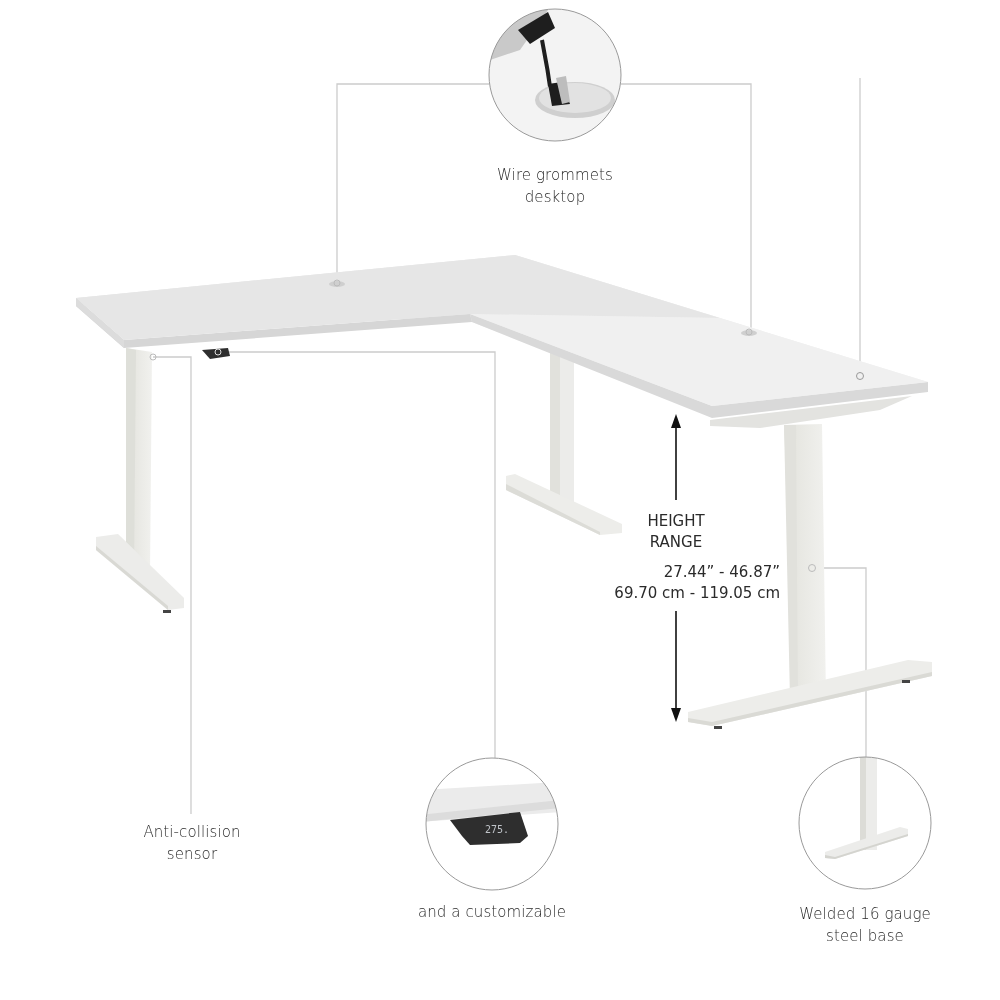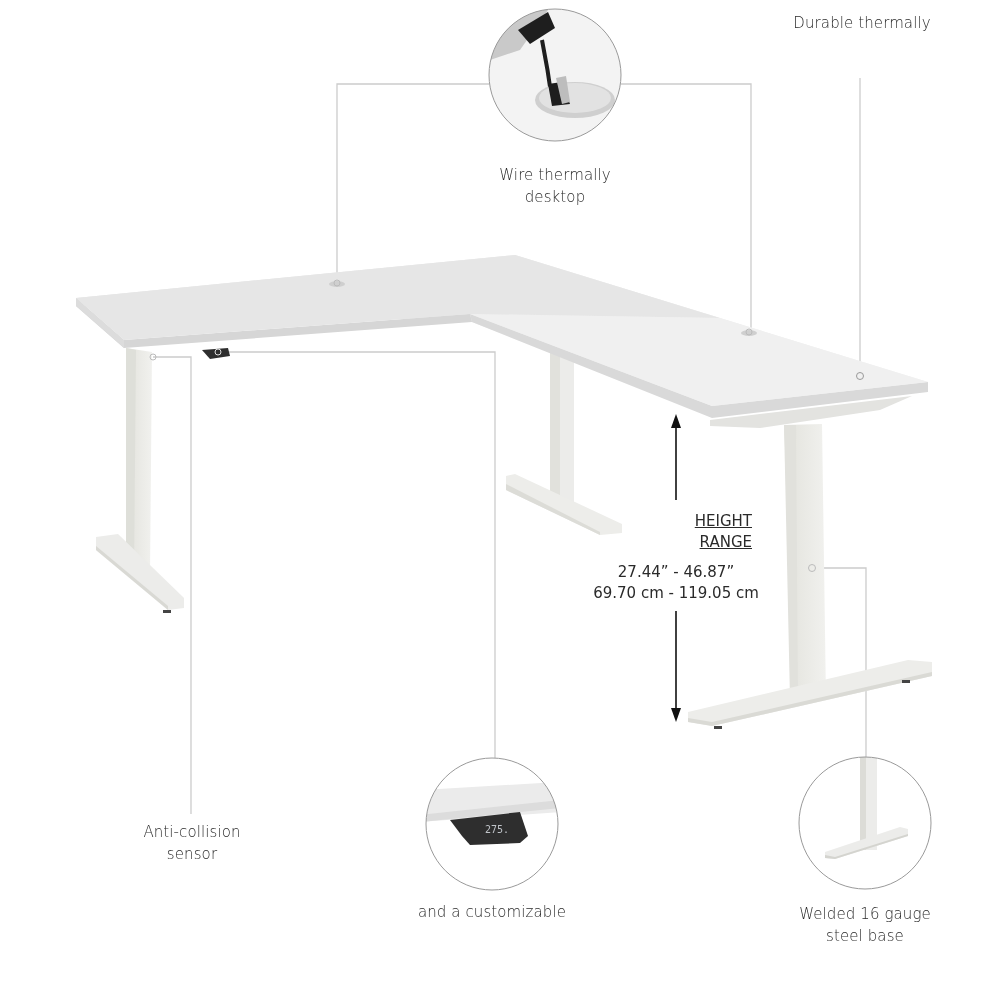--- a/index.html
+++ b/index.html
@@ -2,23 +2,23 @@
 <html><head>
 <meta charset="utf-8">
 <style>
   html, body { margin:0; padding:0; background:#ffffff; }
   body { width:1000px; height:1000px; position:relative; overflow:hidden;
          font-family:"Liberation Sans", sans-serif; color:#222; }
   #scene { position:absolute; left:0; top:0; width:1000px; height:1000px; }
   .label { position:absolute; text-align:center; font-size:15px; line-height:22px;
            color:#2a2a2a; font-family:"DejaVu Sans", sans-serif; font-weight:300; letter-spacing:0.1px; }
   .label span { display:block; }
-  .hr-title { position:absolute; left:600px; top:511px; width:152px; text-align:right;
-              font-size:15px; line-height:21px; font-family:"DejaVu Sans", sans-serif; color:#2a2a2a;text-decoration:underline; }
-  .hr-vals { position:absolute; left:572px; top:562px; width:208px; text-align:center;
+  .hr-title { position:absolute; left:600px; top:511px; width:152px; text-align:center;
+              font-size:15px; line-height:21px; font-family:"DejaVu Sans", sans-serif; color:#2a2a2a; }
+  .hr-vals { position:absolute; left:572px; top:562px; width:208px; text-align:right;
              font-size:15px; line-height:21px; font-family:"DejaVu Sans", sans-serif; color:#2a2a2a; }
   .hr-title span, .hr-vals span { display:block; }
 </style>
 </head>
 <body>
 
 <svg id="scene" width="1000" height="1000" viewBox="0 0 1000 1000" xmlns="http://www.w3.org/2000/svg">
   <defs>
     <linearGradient id="topG" x1="0" y1="0" x2="1" y2="1">
       <stop offset="0" stop-color="#e4e4e4"></stop>
@@ -139,26 +139,25 @@
       <rect x="860" y="755" width="17" height="95" fill="#ececea"></rect>
       <rect x="860" y="755" width="6" height="95" fill="#dcdcd7"></rect>
       <path d="M825,852 L900,827 L908,829 L908,836 L835,859 L825,858 Z" fill="#ececea"></path>
       <path d="M825,855 L835,857 L908,834 L908,836 L835,859 L825,858 Z" fill="#d4d4cf"></path>
     </g>
     <circle cx="865" cy="823" r="66" fill="none" stroke="#9a9a9a" stroke-width="1"></circle>
   </g>
 </svg>
 
 <div class="label" style="left:465px; top:164px; width:180px;">
-  <span>Wire thermally</span>
+  <span>Wire grommets</span>
   <span>desktop</span>
 </div>
 
 <div class="label" style="left:770px; top:12px; width:184px;">
-  <span>Durable thermally</span>
 </div>
 
 <div class="hr-title">
   <span>HEIGHT</span>
   <span>RANGE</span>
 </div>
 <div class="hr-vals">
   <span>27.44” - 46.87”</span>
   <span>69.70 cm - 119.05 cm</span>
 </div>

